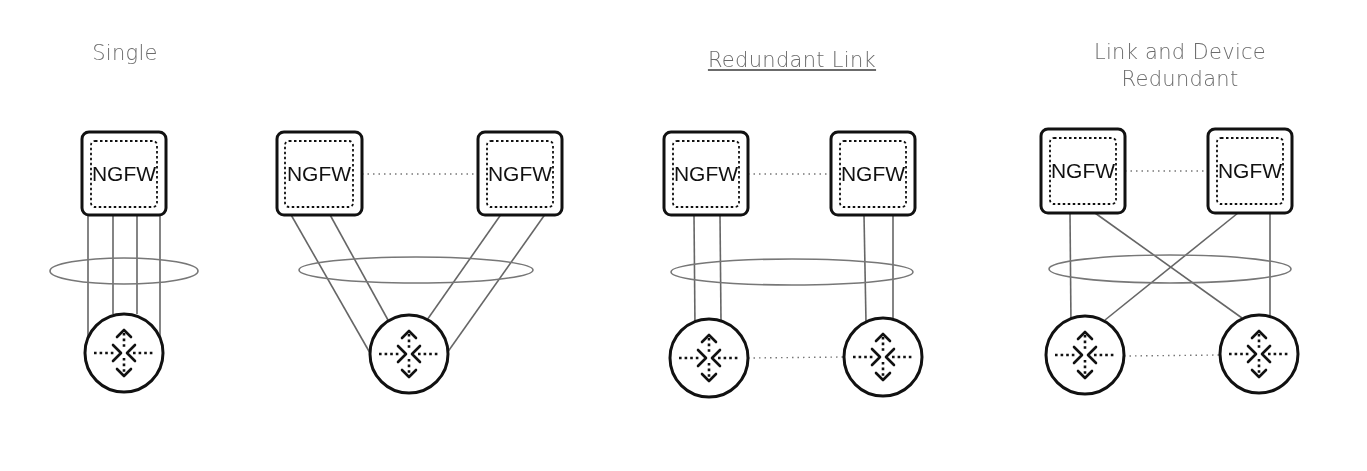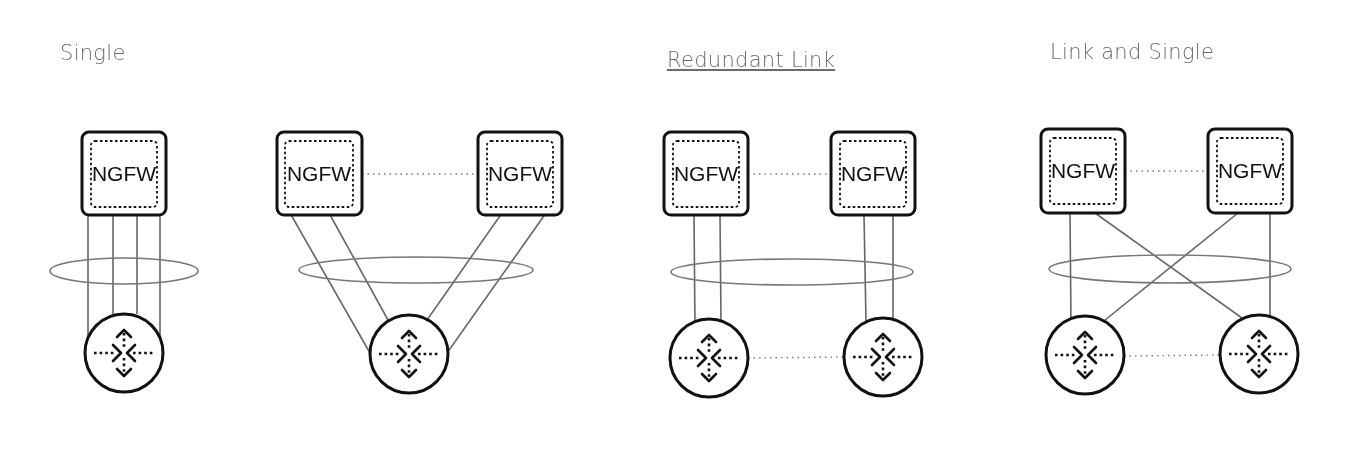--- a/index.html
+++ b/index.html
@@ -1,33 +1,34 @@
 <!DOCTYPE html>
 <html><head>
 <meta charset="utf-8">
 <style>
   html, body { margin: 0; padding: 0; background: #ffffff; }
   body { width: 1367px; height: 471px; position: relative; overflow: hidden; font-family: "DejaVu Sans", sans-serif; }
-  .title { position: absolute; color: #6b6b6b; font-family: "DejaVu Sans", sans-serif; font-size: 21px; line-height: 27px; font-weight: 300; letter-spacing: 0.3px; }
+  .title { position: absolute; text-align: center; color: #6b6b6b; font-family: "DejaVu Sans", sans-serif; font-size: 21px; line-height: 27px; font-weight: 300; letter-spacing: 0.3px; }
   svg { position: absolute; left: 0; top: 0; }
   .ngfw-label { font-family: "Liberation Sans", sans-serif; font-size: 21px; fill: #111; }
 </style>
 </head>
 <body>
 
 <div class="title" style="left:60px; top:40px; width:130px;">
   <div>Single</div>
 </div>
 <div class="title" style="left:276px; top:45px; width:280px;">
 </div>
 <div class="title" style="left:667px; top:47px; width:250px;text-decoration:underline;">
   <div>Redundant Link</div>
 </div>
 <div class="title" style="left:1050px; top:39px; width:260px;">
-  <div>Link and Single</div>
+  <div>Link and Device</div>
+  <div>Redundant</div>
 </div>
 
 <svg id="canvas" width="1367" height="471" viewBox="0 0 1367 471" xmlns="http://www.w3.org/2000/svg">
   <defs>
     <g id="router-glyph">
 
       <g stroke="#111" stroke-width="2.6" fill="none">
         <line x1="0" y1="-20" x2="0" y2="-5" stroke-dasharray="2.6 3"></line>
         <line x1="0" y1="5" x2="0" y2="20" stroke-dasharray="2.6 3"></line>
         <line x1="-30" y1="0" x2="-9" y2="0" stroke-dasharray="2.6 3"></line>

